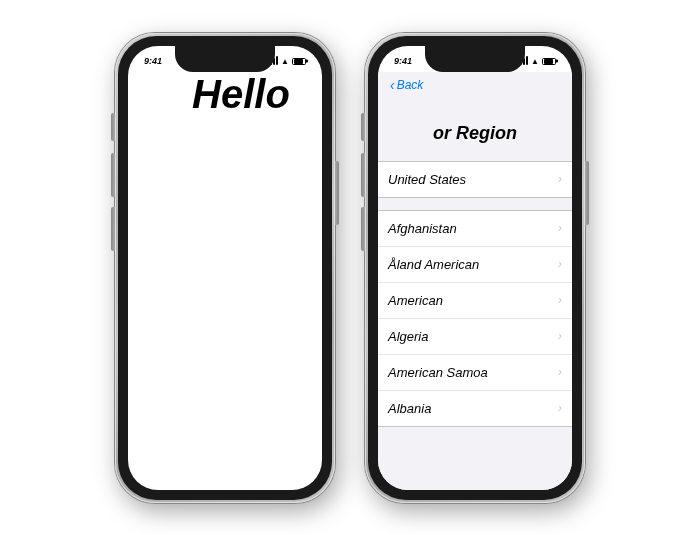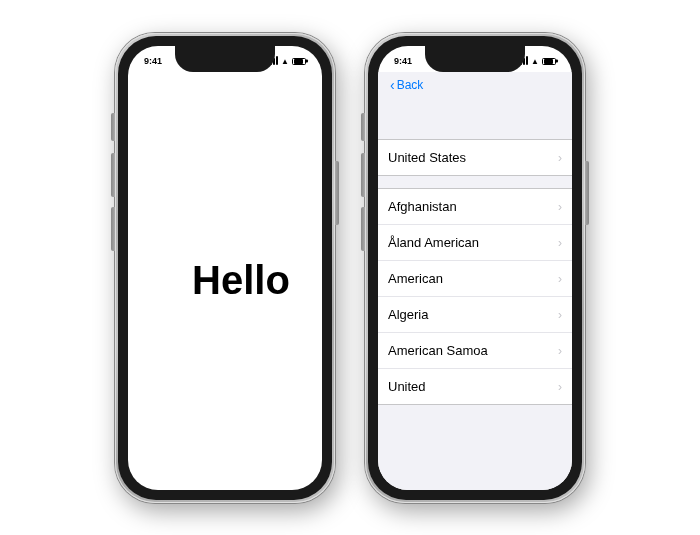--- a/index.html
+++ b/index.html
@@ -21,20 +21,21 @@
       height: 470px;
       background: linear-gradient(145deg, #d0d0d0 0%, #b0b0b0 30%, #c8c8c8 50%, #a8a8a8 70%, #c0c0c0 100%);
       border-radius: 40px;
       padding: 3px;
       box-shadow:
         0 0 0 1px #888,
         inset 0 0 0 1px #e0e0e0,
         4px 8px 24px rgba(0,0,0,0.35),
         -2px -2px 8px rgba(255,255,255,0.4);
       position: relative;
+      font-style: italic;
     }
 
     .phone-inner {
       width: 100%;
       height: 100%;
       background: #1a1a1a;
       border-radius: 38px;
       overflow: hidden;
       position: relative;
       display: flex;
@@ -136,21 +137,20 @@
       width: 75%;
       height: 5px;
       background: #000;
       border-radius: 1px;
       margin-left: 1px;
     }
 
     
     .hello-screen {
       display: flex;
-      align-items: center;
       justify-content: center;
       position: absolute;
       top: 26px;
       left: 0;
       right: 0;
       bottom: 0;
       padding-left: 32px;
     }
 
     .hello-text {
@@ -338,20 +338,21 @@
 
       <div class="country-screen">
 
         <div class="back-btn">
           <span class="back-chevron">‹</span>
           <span>Back</span>
         </div>
 
         <div class="country-title">
           <br>
+          <span>or Region</span>
         </div>
 
         <div class="list-section">
           <div class="list-item">
             <span>United States</span>
             <span class="list-item-chevron">›</span>
           </div>
         </div>
 
 
@@ -370,20 +371,20 @@
           </div>
           <div class="list-item">
             <span>Algeria</span>
             <span class="list-item-chevron">›</span>
           </div>
           <div class="list-item">
             <span>American Samoa</span>
             <span class="list-item-chevron">›</span>
           </div>
           <div class="list-item">
-            <span>United</span>
+            <span>Albania</span>
             <span class="list-item-chevron">›</span>
           </div>
         </div>
       </div>
     </div>
   </div>
 </div>
 
 </body></html>

